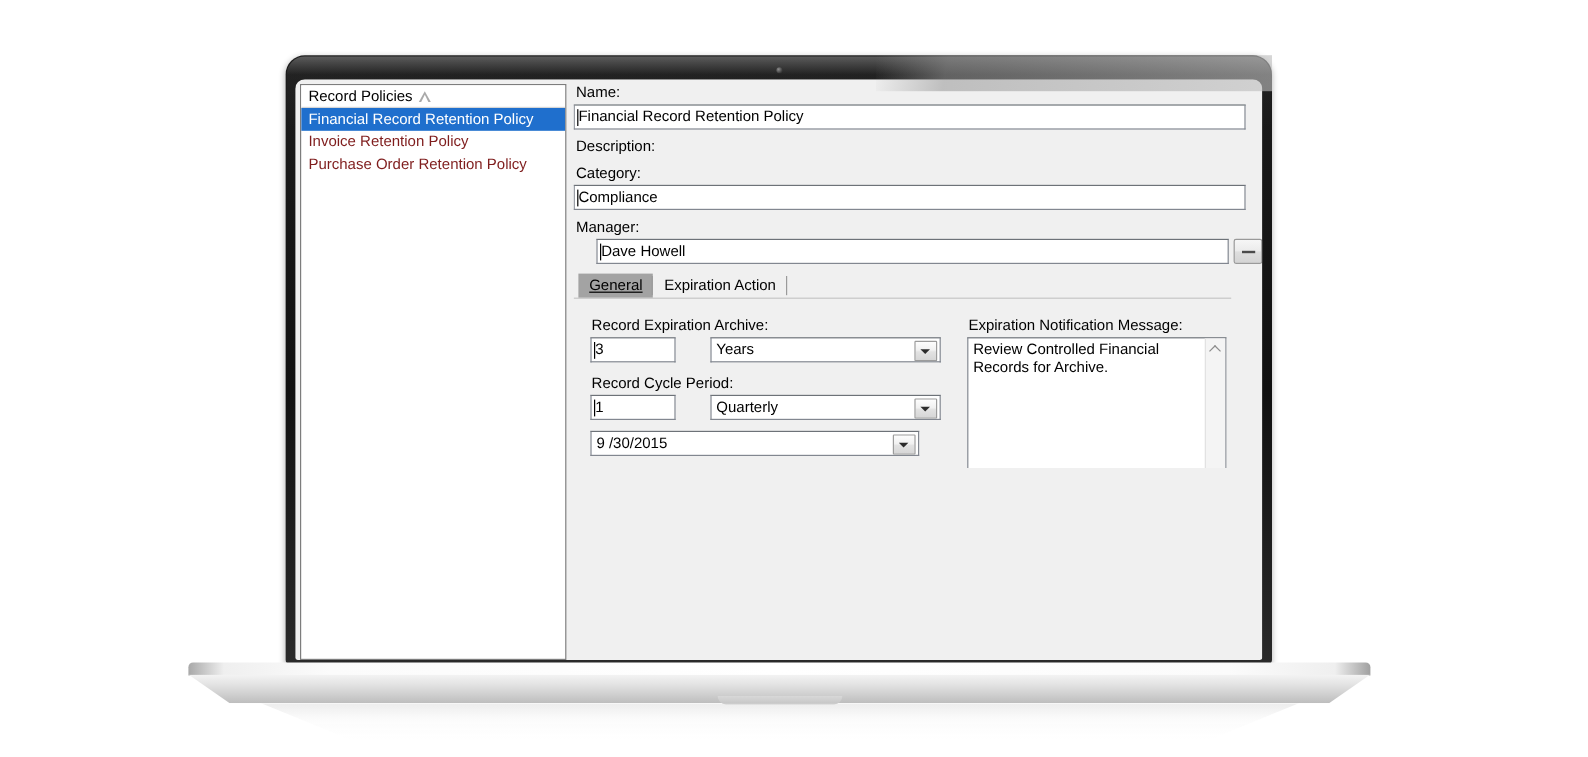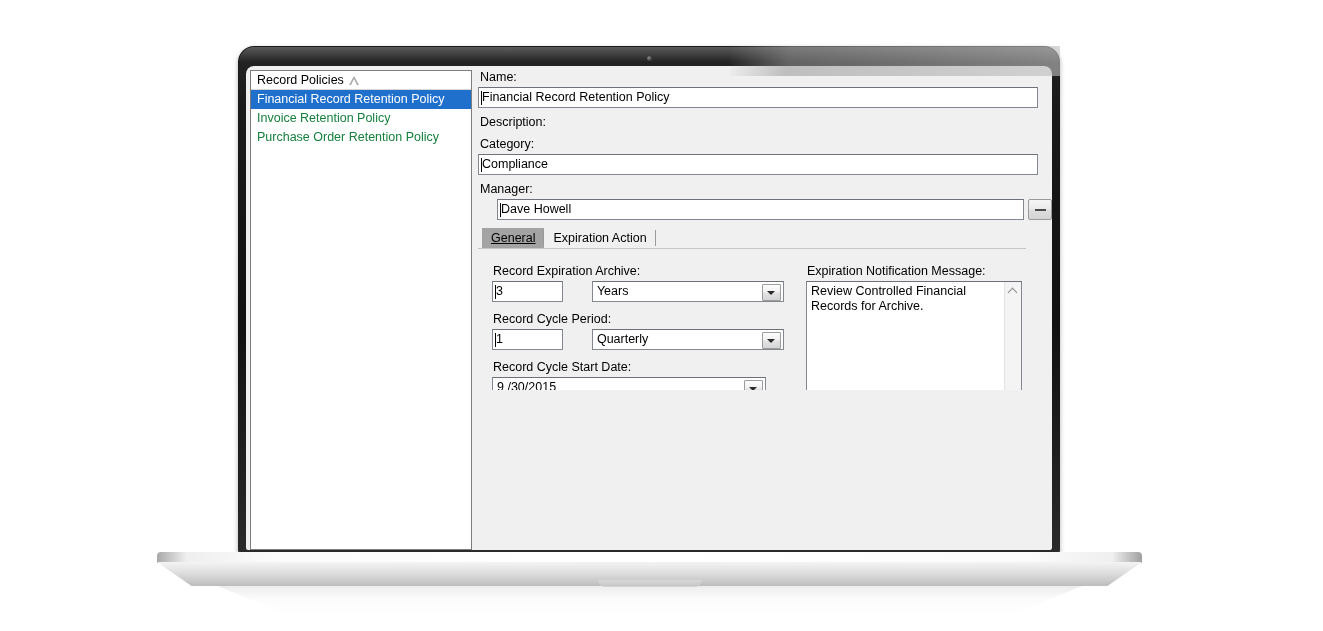--- a/index.html
+++ b/index.html
@@ -185,21 +185,21 @@
     border-left: 3px solid transparent;
     border-right: 3px solid transparent;
     border-bottom: 6px solid #ffffff;
     z-index: 2;
   }
   .tree-item {
     padding: 2px 6px 2px 6px;
     white-space: nowrap;
     font-size: 12.5px;
     line-height: 15px;
-    color: #15803d;
+    color: #7f1d1d;
   }
   .tree-item.selected {
     background: #1f6fcd;
     color: #ffffff;
   }
 
   
   #detail-panel {
     flex: 1;
     margin: 4px 0 0 6px;
@@ -456,21 +456,20 @@
 
                 <div class="small-label">Record Cycle Period:</div>
                 <div class="row">
                   <div class="txt-input num-input caret">1</div>
                   <div class="combo w-units">
                     <span>Quarterly</span>
                     <span class="combo-btn"></span>
                   </div>
                 </div>
 
-                <div class="small-label">Record Cycle Start Date:</div>
                 <div class="row">
                   <div class="combo w-date">
                     <span>9 /30/2015</span>
                     <span class="combo-btn"></span>
                   </div>
                 </div>
 
               </div>
 
               <div class="tab-right">

